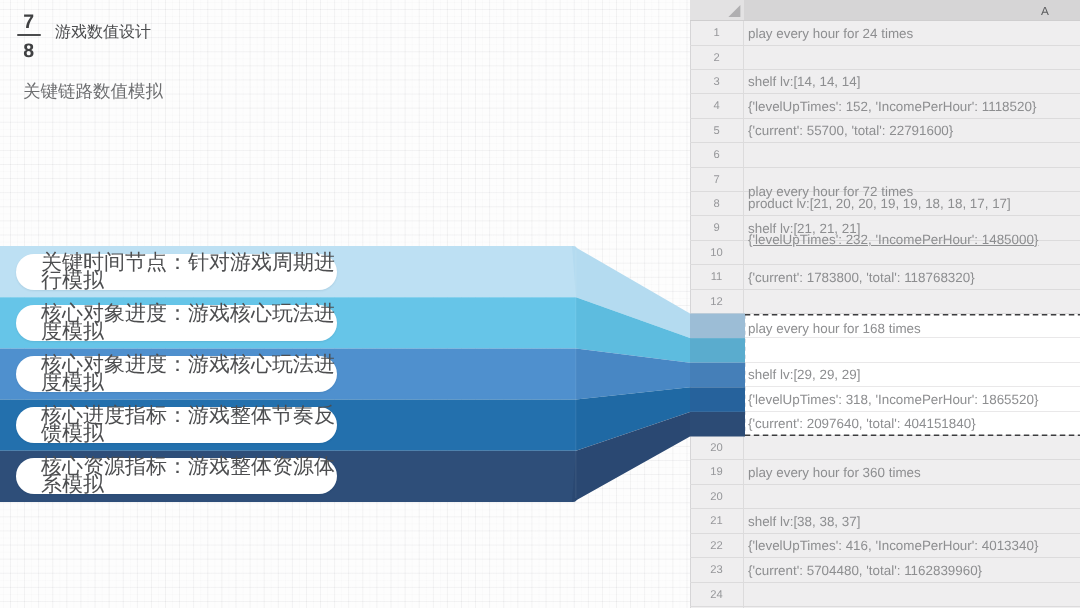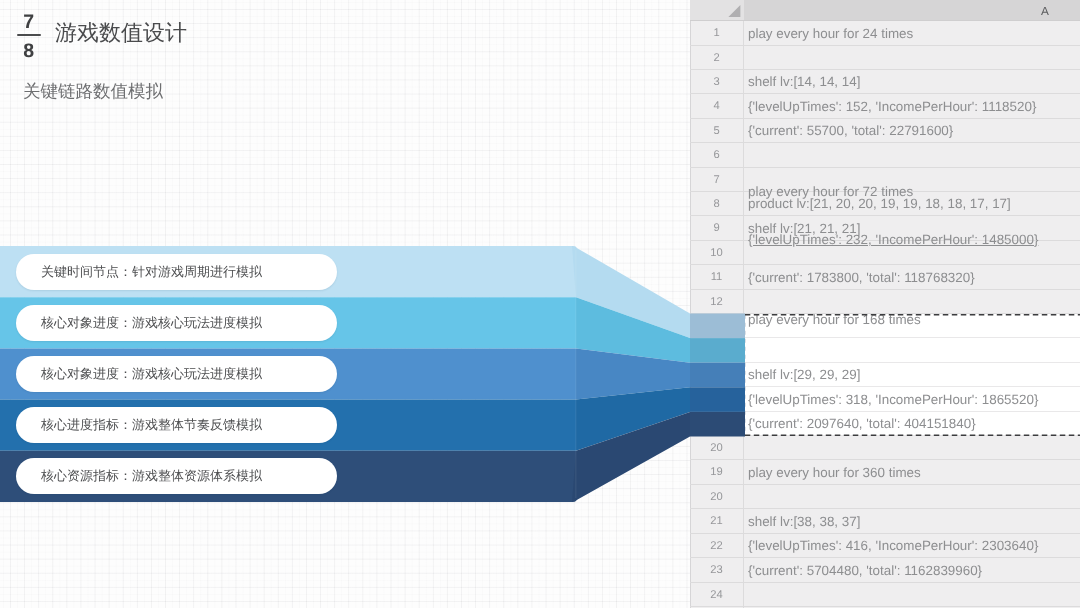--- a/index.html
+++ b/index.html
@@ -21,33 +21,33 @@
       linear-gradient(to bottom, rgba(135,135,143,.028) 1px, transparent 1px);
     background-size:14.1px 14.1px, 14.1px 14.1px, 7.05px 7.05px, 7.05px 7.05px;
     background-position:10px 9px,10px 9px,3px 2px,3px 2px;
   }
 
   
   #pagenum{position:absolute;left:14px;top:12px;width:30px;text-align:center;
     color:#3f4042;font-weight:700;}
   #pagenum .num{font-size:19.5px;line-height:20px;letter-spacing:.5px;}
   #pagenum .bar{width:24px;height:2.2px;background:#4a4b4d;margin:2px auto 5px auto;border-radius:1px;}
-  #slide-title{position:absolute;left:55px;top:23px;font-size:22px;color:#4a4b4d;
+  #slide-title{position:absolute;left:55px;top:23px;font-size:16px;color:#4a4b4d;
     letter-spacing:0px;line-height:19px;}
   #slide-sub{position:absolute;left:23px;top:82px;font-size:17.5px;color:#6d6e70;
     letter-spacing:0px;line-height:19px;}
 
   
   #funnel{position:absolute;left:0;top:0;width:1080px;height:608px;}
 
   
   .pill{position:absolute;left:16px;width:321px;height:36px;border-radius:18px;
     background:#ffffff;box-shadow:0 1px 2px rgba(20,55,85,.10);
     display:flex;align-items:center;}
-  .pill span{font-size:13px;color:#4d4e50;letter-spacing:0px;padding-left:25px;line-height:18px;}
+  .pill span{font-size:21px;color:#4d4e50;letter-spacing:0px;padding-left:25px;line-height:18px;}
 
   
   #sheet{position:absolute;left:690px;top:0;width:390px;height:608px;
     background:#efeeef;overflow:hidden;
     box-shadow:inset 1px 0 0 #d6d5d7;}
   #sheet .colhead{position:absolute;left:0;top:0;width:390px;height:20px;
     background:#d6d5d6;box-shadow:0 1px 0 #cfcecf;z-index:3;}
   #sheet .colhead .corner{position:absolute;left:0;top:0;width:54px;height:20px;
     background:#e3e2e3;}
   #sheet .colhead .corner svg{position:absolute;left:38px;top:5px;}
@@ -112,21 +112,21 @@
       <div class="rowhead" style="top: 246.79px;">10</div>
       <div class="cell" style="top: 232px; text-decoration: underline;">{'levelUpTimes': 232, 'IncomePerHour': 1485000}</div>
       <div class="hline" style="top: 288.61px;"></div>
       <div class="rowhead" style="top: 271.2px;">11</div>
       <div class="cell" style="top: 269.7px;">{'current': 1783800, 'total': 118768320}</div>
       <div class="hline" style="top: 313.02px;"></div>
       <div class="rowhead" style="top: 295.61px;">12</div>
       <div class="selbg" style="position: absolute; left: 54px; right: 0px; top: 314.02px; height: 24.41px; background: rgb(255, 255, 255);"></div>
       <div class="hline" style="top: 337.43px; background: rgb(233, 232, 233);"></div>
       <div class="rowhead" style="top: 320.02px;"></div>
-      <div class="cell" style="top: 312px; text-align: right;">play every hour for 168 times</div>
+      <div class="cell" style="top: 321px; text-align: right;">play every hour for 168 times</div>
       <div class="selbg" style="position: absolute; left: 54px; right: 0px; top: 338.43px; height: 24.41px; background: rgb(255, 255, 255);"></div>
       <div class="hline" style="top: 361.84px; background: rgb(233, 232, 233);"></div>
       <div class="rowhead" style="top: 344.43px;"></div>
       <div class="selbg" style="position: absolute; left: 54px; right: 0px; top: 362.84px; height: 24.41px; background: rgb(255, 255, 255);"></div>
       <div class="hline" style="top: 386.25px; background: rgb(233, 232, 233);"></div>
       <div class="rowhead" style="top: 368.84px;"></div>
       <div class="cell" style="top: 367.34px;">shelf lv:[29, 29, 29]</div>
       <div class="selbg" style="position: absolute; left: 54px; right: 0px; top: 387.25px; height: 24.41px; background: rgb(255, 255, 255);"></div>
       <div class="hline" style="top: 410.66px; background: rgb(233, 232, 233);"></div>
       <div class="rowhead" style="top: 393.25px;"></div>
@@ -140,21 +140,21 @@
       <div class="hline" style="top: 483.89px;"></div>
       <div class="rowhead" style="top: 466.48px;">19</div>
       <div class="cell" style="top: 464.98px;">play every hour for 360 times</div>
       <div class="hline" style="top: 508.3px;"></div>
       <div class="rowhead" style="top: 490.89px;">20</div>
       <div class="hline" style="top: 532.71px;"></div>
       <div class="rowhead" style="top: 515.3px;">21</div>
       <div class="cell" style="top: 513.8px;">shelf lv:[38, 38, 37]</div>
       <div class="hline" style="top: 557.12px;"></div>
       <div class="rowhead" style="top: 539.71px;">22</div>
-      <div class="cell" style="top: 538.21px;">{'levelUpTimes': 416, 'IncomePerHour': 2303640}</div>
+      <div class="cell" style="top: 538.21px;">{'levelUpTimes': 416, 'IncomePerHour': 4013340}</div>
       <div class="hline" style="top: 581.53px;"></div>
       <div class="rowhead" style="top: 564.12px;">23</div>
       <div class="cell" style="top: 562.62px;">{'current': 5704480, 'total': 1162839960}</div>
       <div class="hline" style="top: 605.94px;"></div>
       <div class="rowhead" style="top: 588.53px;">24</div>
       <div class="vsep" style="left: 53px;"></div>
       <div style="position: absolute; left: 54px; top: 314.02px; width: 340px; height: 122.05px; pointer-events: none;">
         <svg width="340" height="122.05000000000001" style="display:block">
           <path d="M0.8 0.8 V121.25000000000001" stroke="#b9c2cb" stroke-width="1.4" stroke-dasharray="4 4" fill="none"></path>
           <path d="M0.8 0.8 H340 M0.8 121.25000000000001 H340" stroke="#3c3d3f" stroke-width="1.5" stroke-dasharray="5.5 3.5" fill="none"></path>

